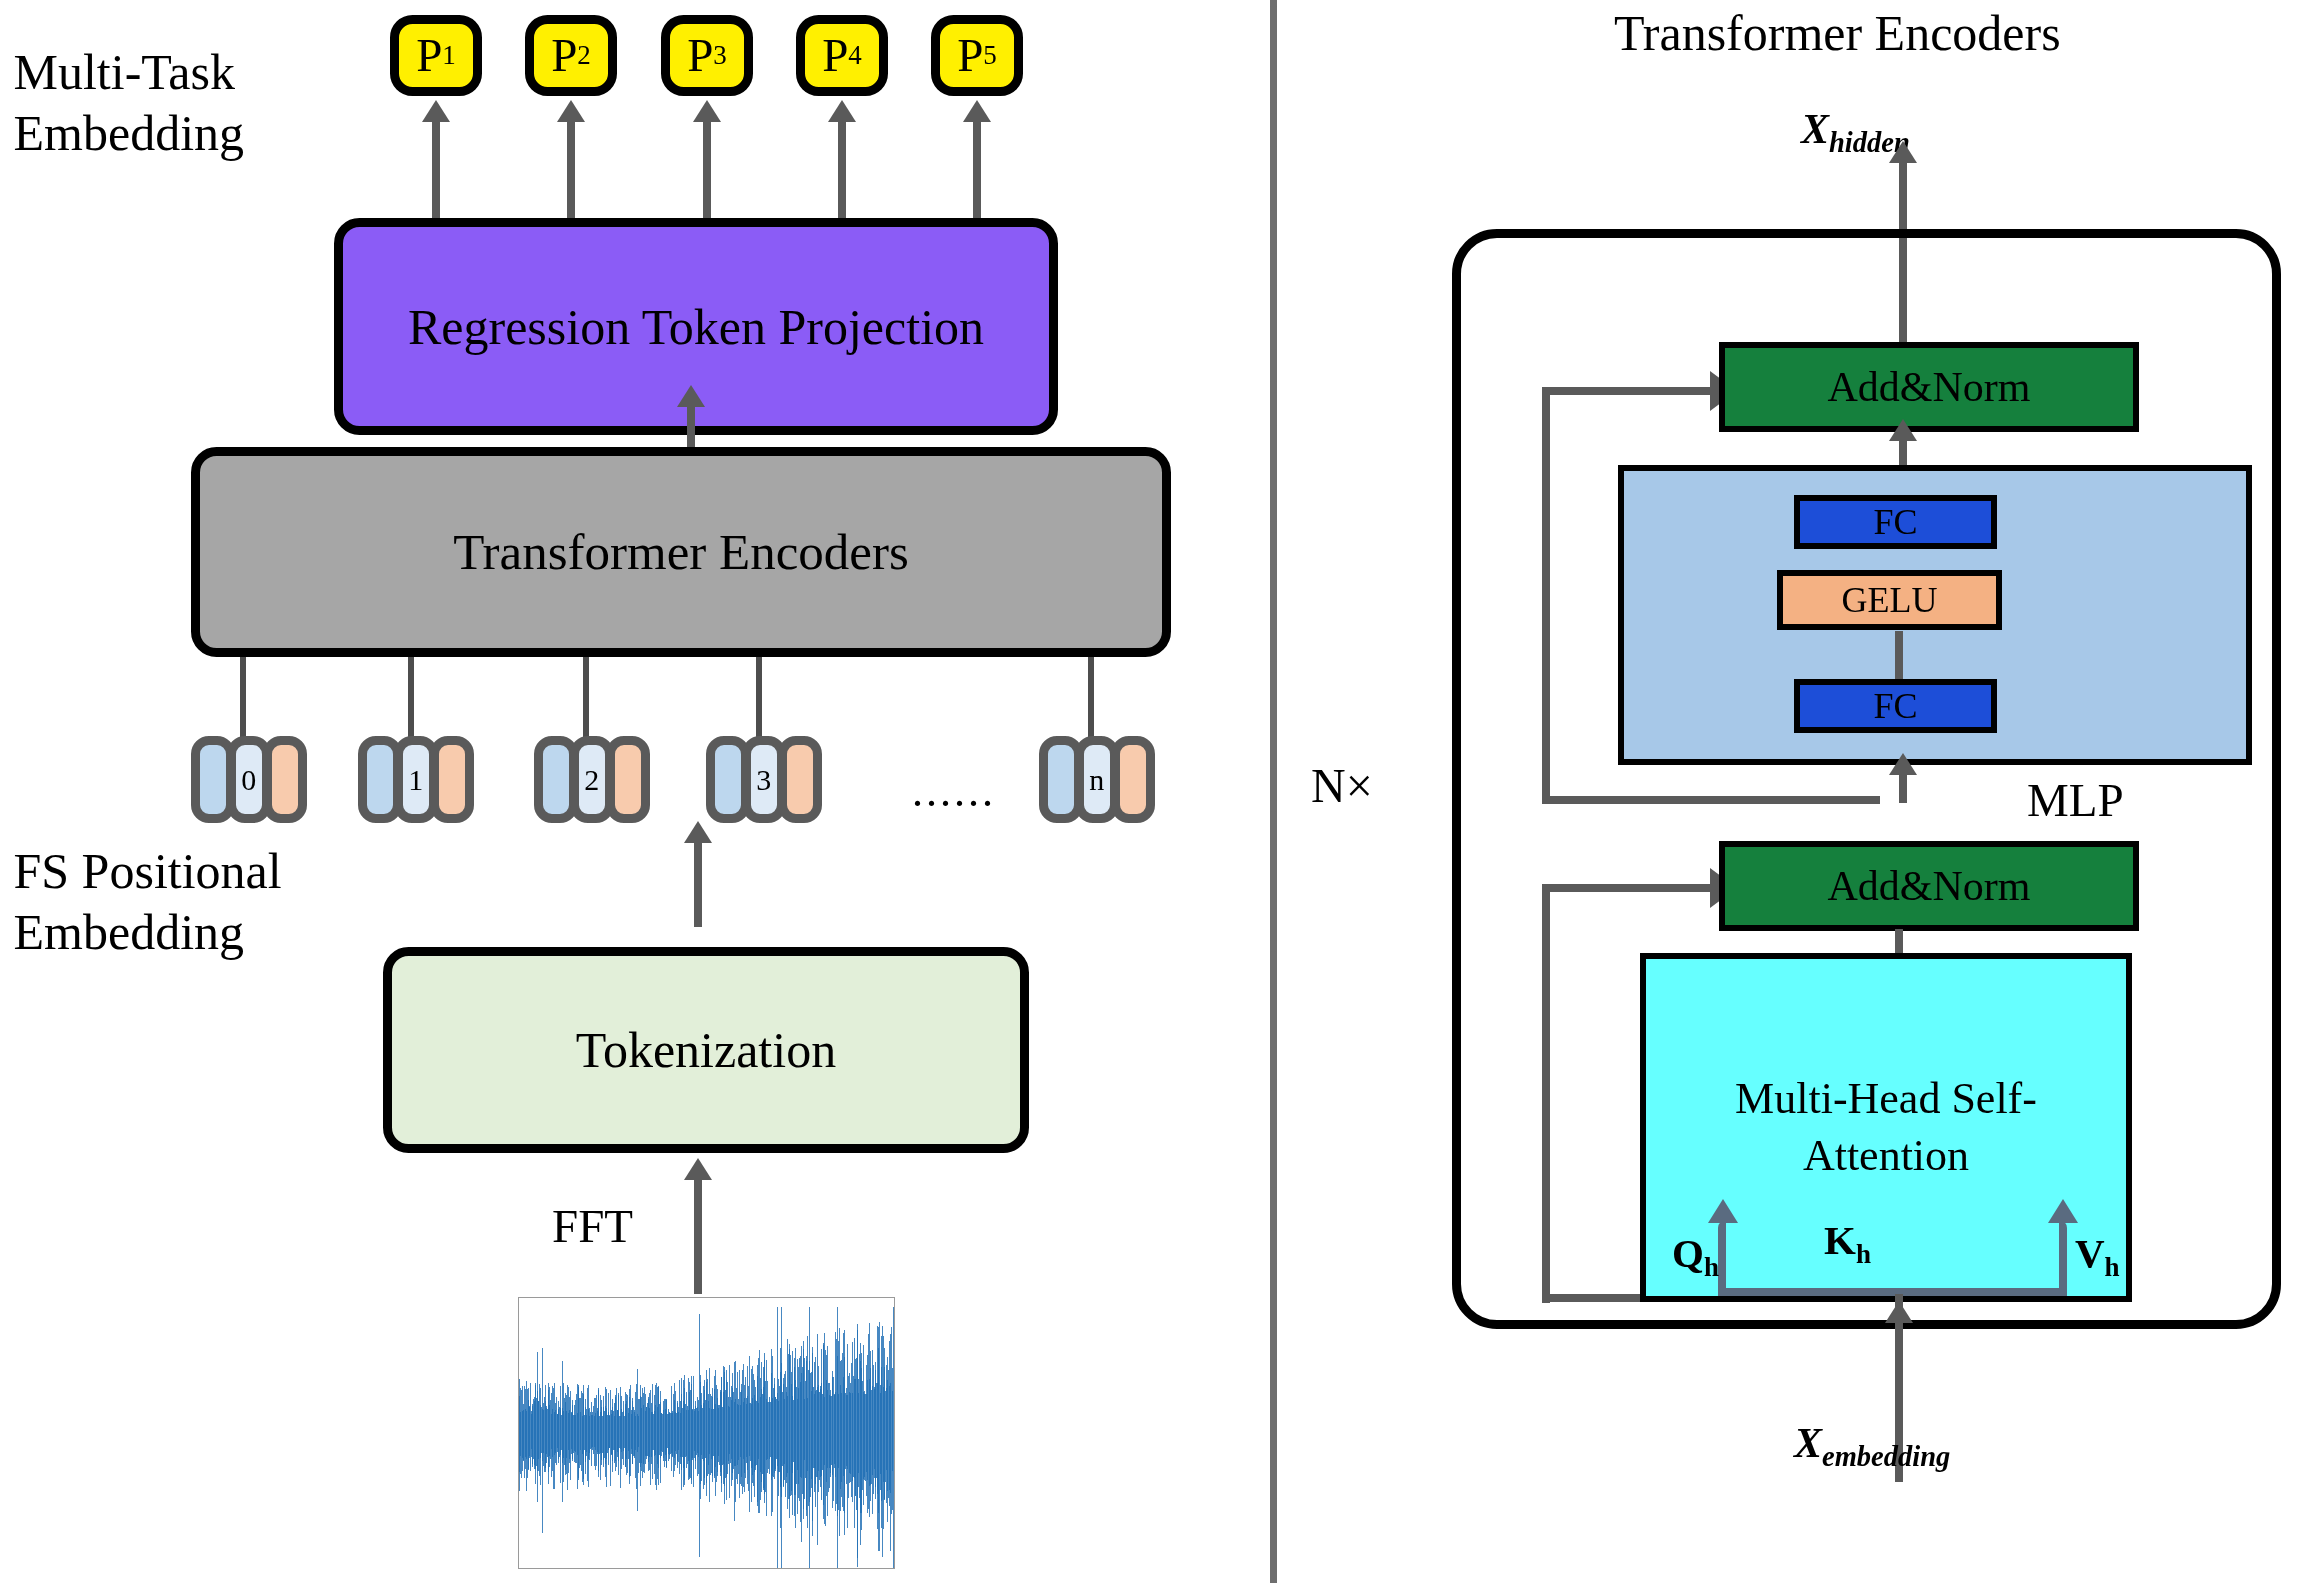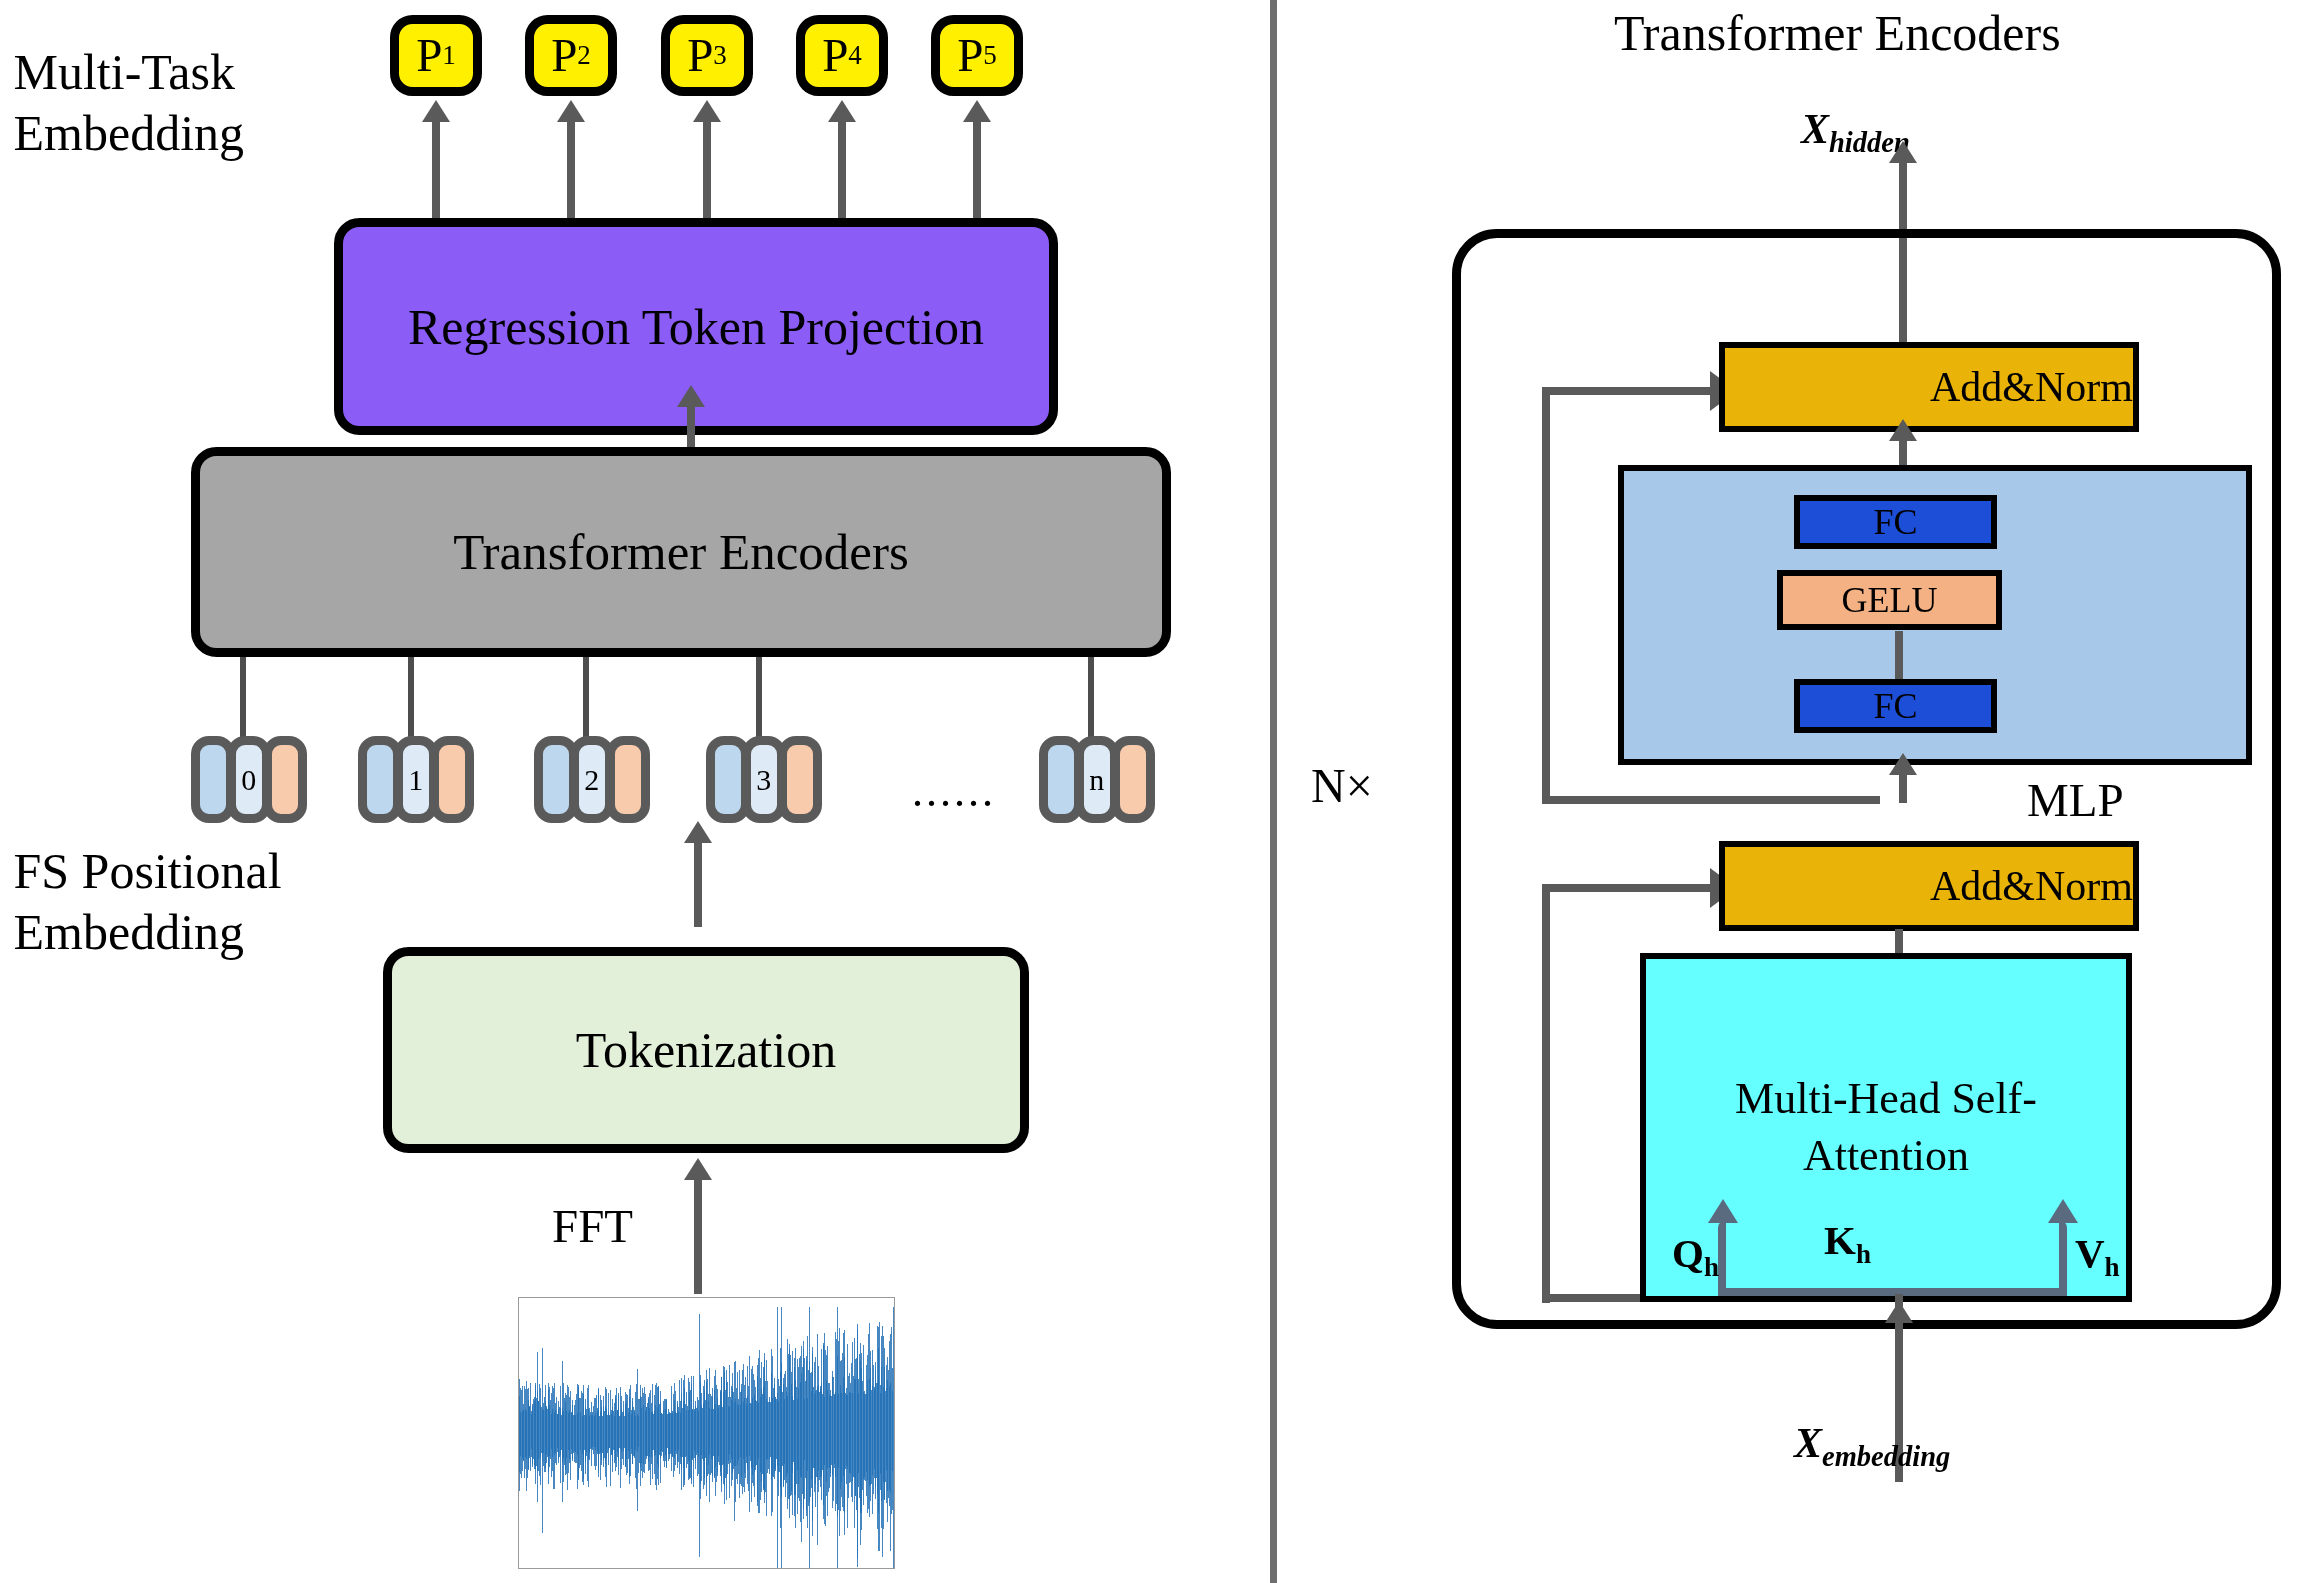--- a/index.html
+++ b/index.html
@@ -48,21 +48,21 @@
   #wave{position:absolute;border:1.5px solid #9a9a9a;background:#fff;}
 
   
   #divider{position:absolute;width:6.8px;background:transparent;
     background-image:linear-gradient(#6E6E6E 0 0);
     }
   .dashseg{position:absolute;background:#6E6E6E;width:6.8px;border-radius:1.5px;}
 
   
   #outerbox{border:9.8px solid #000;border-radius:45px;background:transparent;}
-  .gbox{background:#eab308;justify-content:flex-end;}
+  .gbox{background:#15803d;}
   .mlpbox{background:#A7C8E8;}
   .fcbox{background:#1d4ed8;}
   .gelubox{background:#F4B183;}
   .attbox{background:#66FFFF;}
   .ital{font-style:italic;font-weight:bold;}
   .ital sub{font-style:italic;font-weight:bold;}
   .bold{font-weight:bold;}
 </style>
 </head>
 <body>

